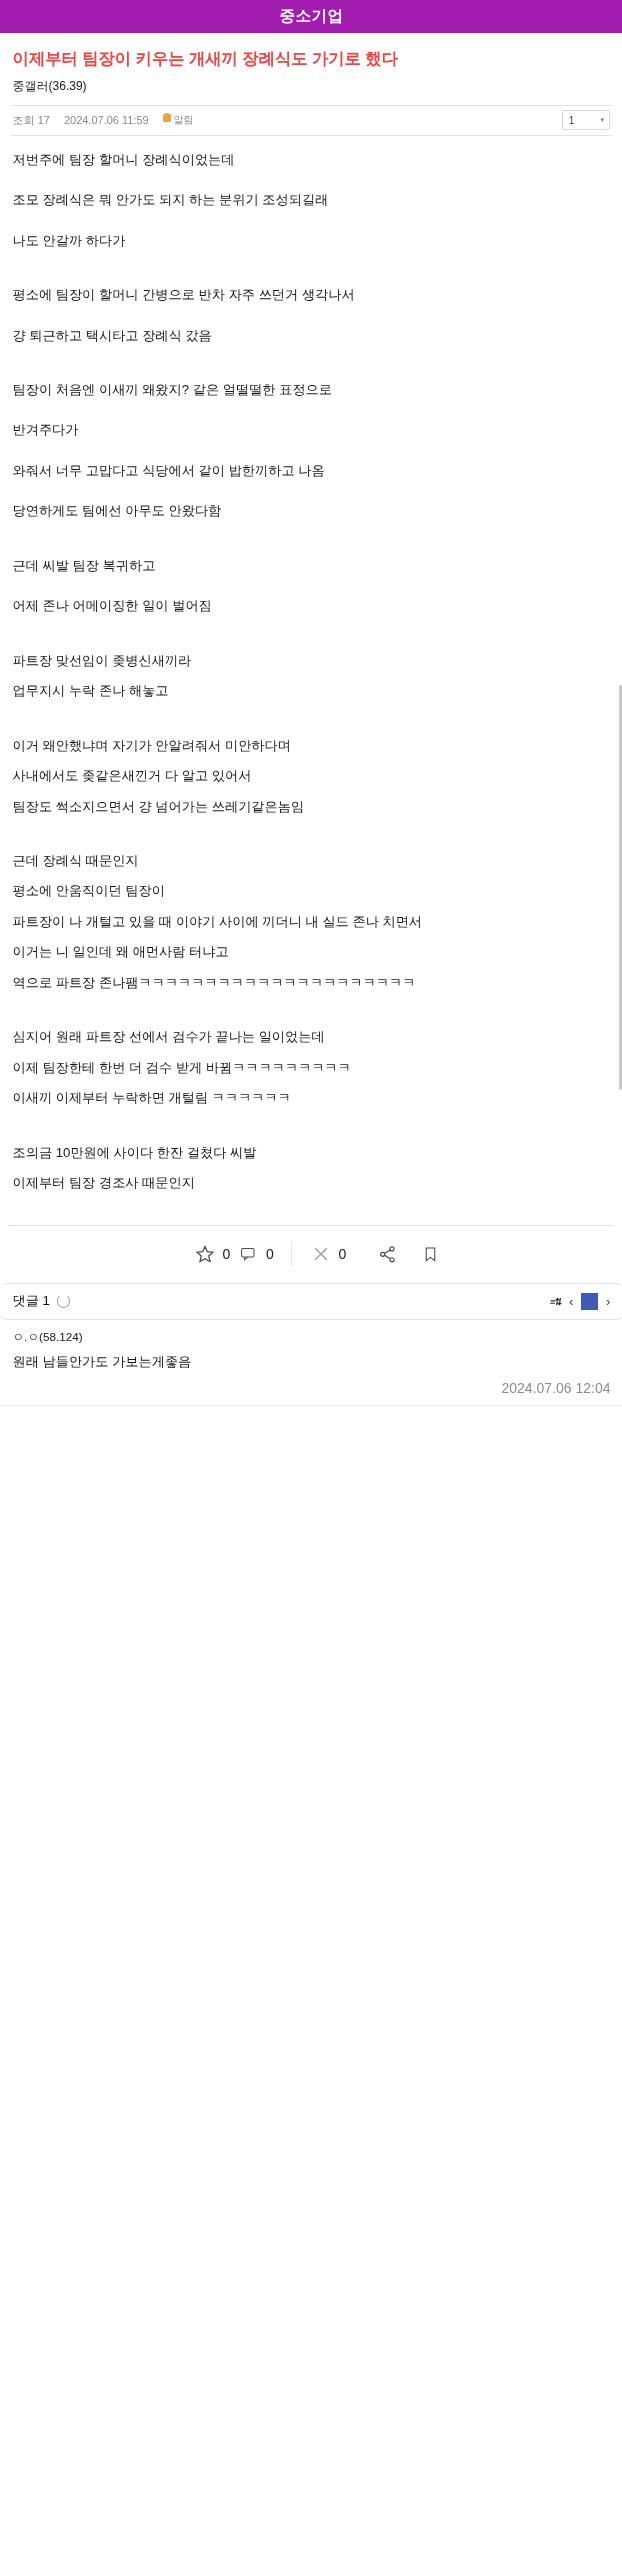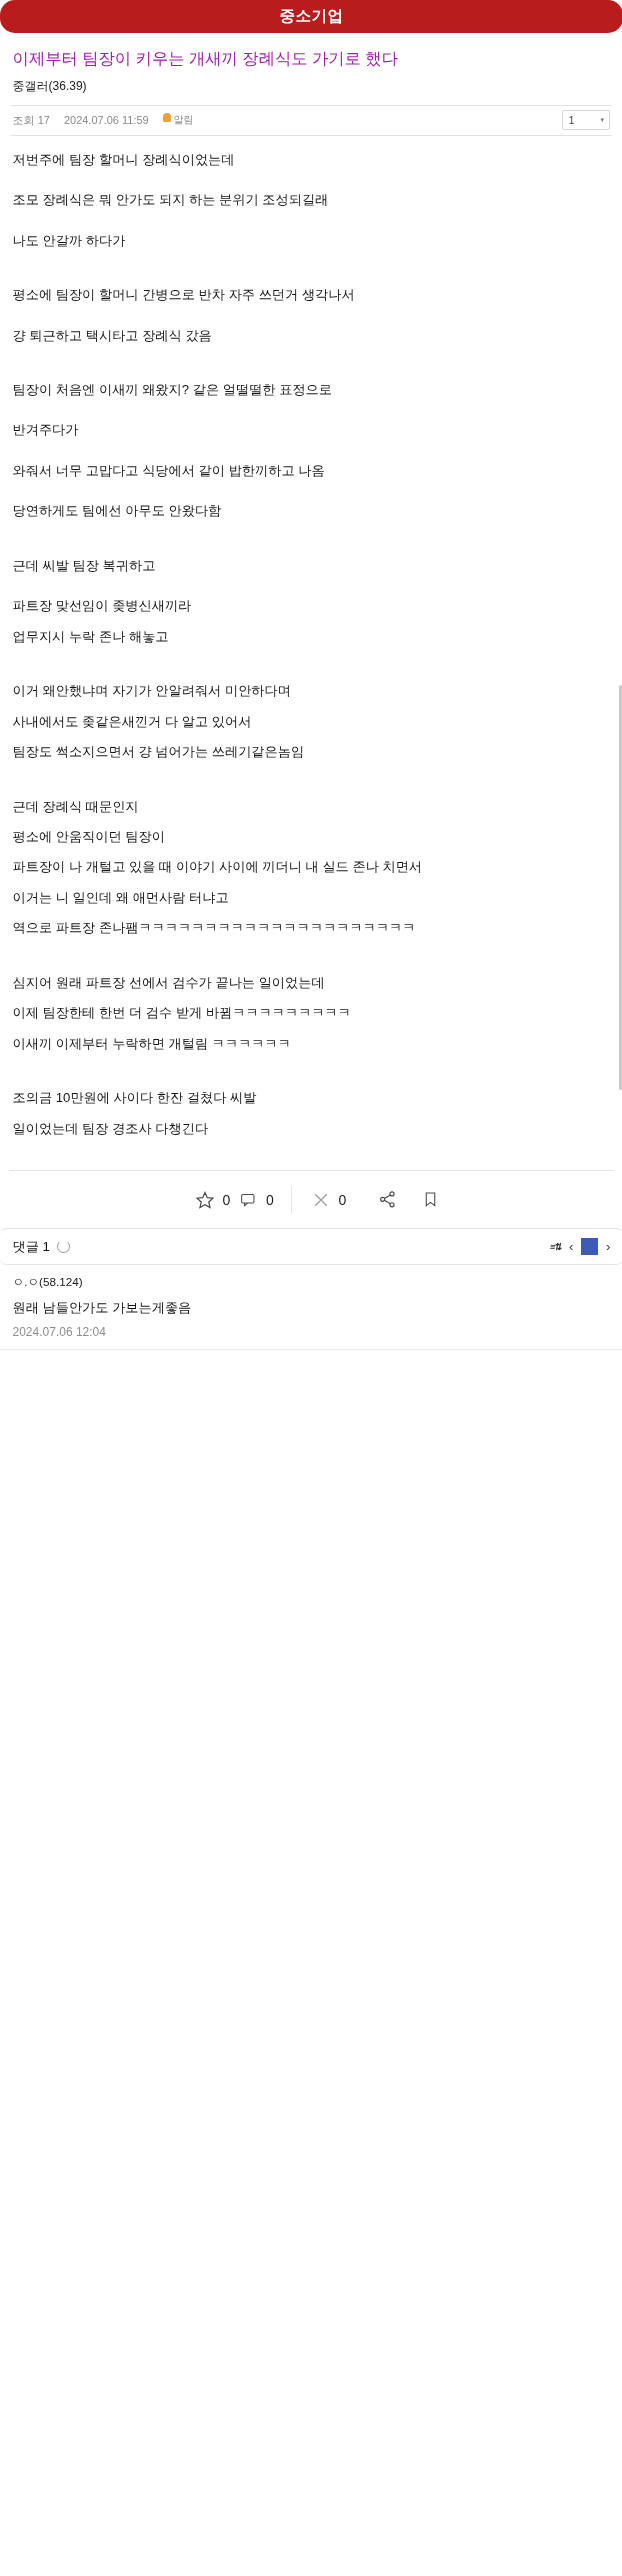--- a/index.html
+++ b/index.html
@@ -7,42 +7,41 @@
     width: 623px;
     background: #ffffff;
     font-family: "Liberation Sans", sans-serif;
   }
   body { width: 623px; min-height: 2576px; position: relative; }
 
   
   .app-header {
     width: 623px;
     height: 33px;
-    background: #b91c1c;
+    background: #a21caf;
     display: flex;
     align-items: center;
     justify-content: center;
-    border-radius: 15px;
   }
   .app-header .title {
     color: #ffffff;
     font-size: 15.6px;
     font-weight: bold;
     letter-spacing: 0.4px;
   }
 
   
   .post-wrap {
     width: 623px;
     padding: 0 11px;
   }
   .post-title {
     font-size: 16.3px;
-    font-weight: normal;
-    color: #a21caf;
+    font-weight: bold;
+    color: #ef4444;
     line-height: 1.45;
     padding: 14px 1.6px 7.8px 1.6px;
   }
   .post-meta-gallery {
     font-size: 12px;
     color: #222222;
     padding: 0 1.6px 9.3px 1.6px;
   }
   .meta-bar {
     border-top: 0.8px solid #e2e2e2;
@@ -202,22 +201,23 @@
     color: #1a1a1a;
     margin-bottom: 7.8px;
   }
   .c-text {
     font-size: 13.2px;
     color: #111;
     line-height: 1.5;
     margin-bottom: 7.8px;
   }
   .c-date {
-    font-size: 12px;
+    font-size: 14px;
     color: #8d8d8d;
+    text-align: right;
   }
 
   
   .scroll-track {
     position: absolute;
     right: 0.8px;
     top: 685px;
     width: 3.1px;
     height: 405px;
     background: #c9c9c9;
@@ -256,35 +256,36 @@
   <p>저번주에 팀장 할머니 장례식이었는데</p>
   <p>조모 장례식은 뭐 안가도 되지 하는 분위기 조성되길래</p>
   <p class="gap-lg">나도 안갈까 하다가</p>
   <p>평소에 팀장이 할머니 간병으로 반차 자주 쓰던거 생각나서</p>
   <p class="gap-lg">걍 퇴근하고 택시타고 장례식 갔음</p>
   <p>팀장이 처음엔 이새끼 왜왔지? 같은 얼떨떨한 표정으로</p>
   <p>반겨주다가</p>
   <p>와줘서 너무 고맙다고 식당에서 같이 밥한끼하고 나옴</p>
   <p class="gap-lg">당연하게도 팀에선 아무도 안왔다함</p>
   <p>근데 씨발 팀장 복귀하고</p>
+  <p class="gap-lg">어제 존나 어메이징한 일이 벌어짐</p>
   <p class="tight">파트장 맞선임이 좆병신새끼라</p>
   <p class="gap-lg">업무지시 누락 존나 해놓고</p>
   <p class="tight">이거 왜안했냐며 자기가 안알려줘서 미안하다며</p>
   <p class="tight">사내에서도 좆같은새낀거 다 알고 있어서</p>
   <p class="gap-lg">팀장도 썩소지으면서 걍 넘어가는 쓰레기같은놈임</p>
   <p class="tight">근데 장례식 때문인지</p>
   <p class="tight">평소에 안움직이던 팀장이</p>
   <p class="tight">파트장이 나 개털고 있을 때 이야기 사이에 끼더니 내 실드 존나 치면서</p>
   <p class="tight">이거는 니 일인데 왜 애먼사람 터냐고</p>
   <p class="gap-lg">역으로 파트장 존나팸ㅋㅋㅋㅋㅋㅋㅋㅋㅋㅋㅋㅋㅋㅋㅋㅋㅋㅋㅋㅋㅋ</p>
   <p class="tight">심지어 원래 파트장 선에서 검수가 끝나는 일이었는데</p>
   <p class="tight">이제 팀장한테 한번 더 검수 받게 바뀜ㅋㅋㅋㅋㅋㅋㅋㅋㅋ</p>
   <p class="gap-lg">이새끼 이제부터 누락하면 개털림 ㅋㅋㅋㅋㅋㅋ</p>
   <p class="tight">조의금 10만원에 사이다 한잔 걸쳤다 씨발</p>
-  <p>일이었는데 팀장 경조사 다챙긴다</p>
+  <p>이제부터 팀장 경조사 때문인지</p>
 </div>
 
 <div class="scroll-track"></div>
 
 <div class="action-bar">
 
   <div class="act-group">
     <span class="icon-btn">
       <svg width="20" height="20" viewBox="0 0 24 24" fill="none" stroke="#4a4a4a" stroke-width="1.5">
         <polygon points="12,3 14.8,9.2 21.5,9.9 16.5,14.4 18,21 12,17.6 6,21 7.5,14.4 2.5,9.9 9.2,9.2"></polygon>

